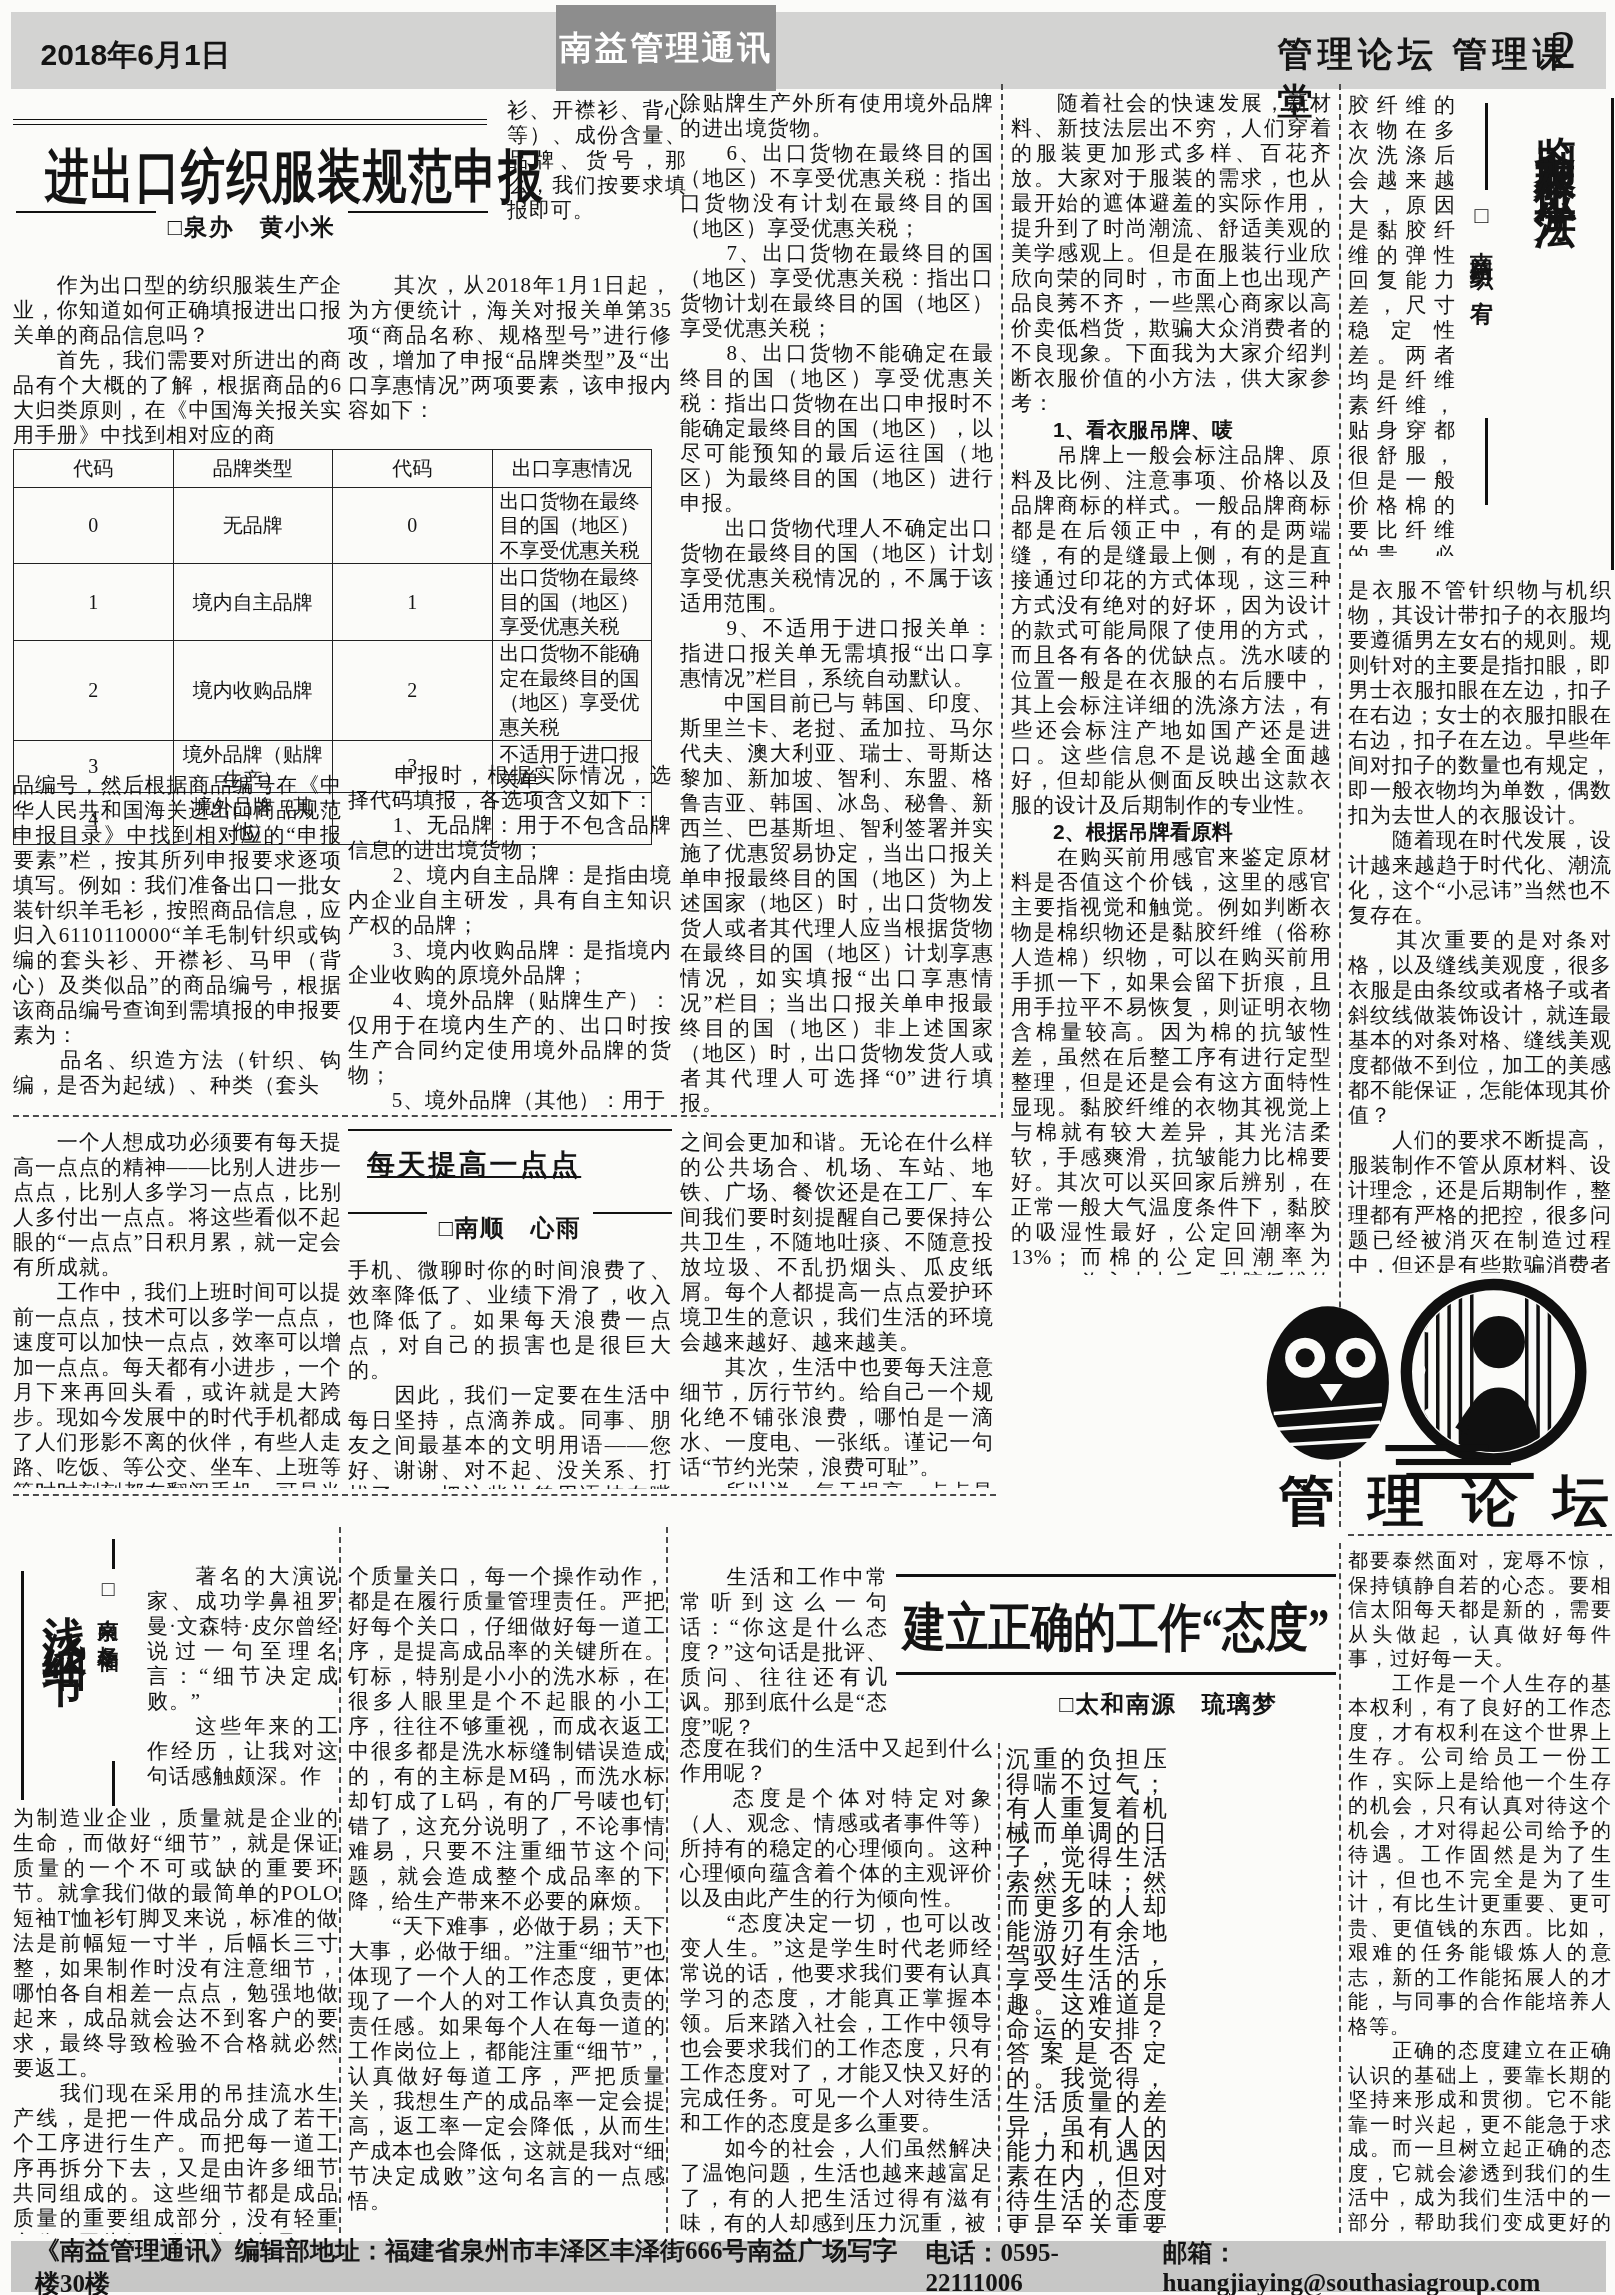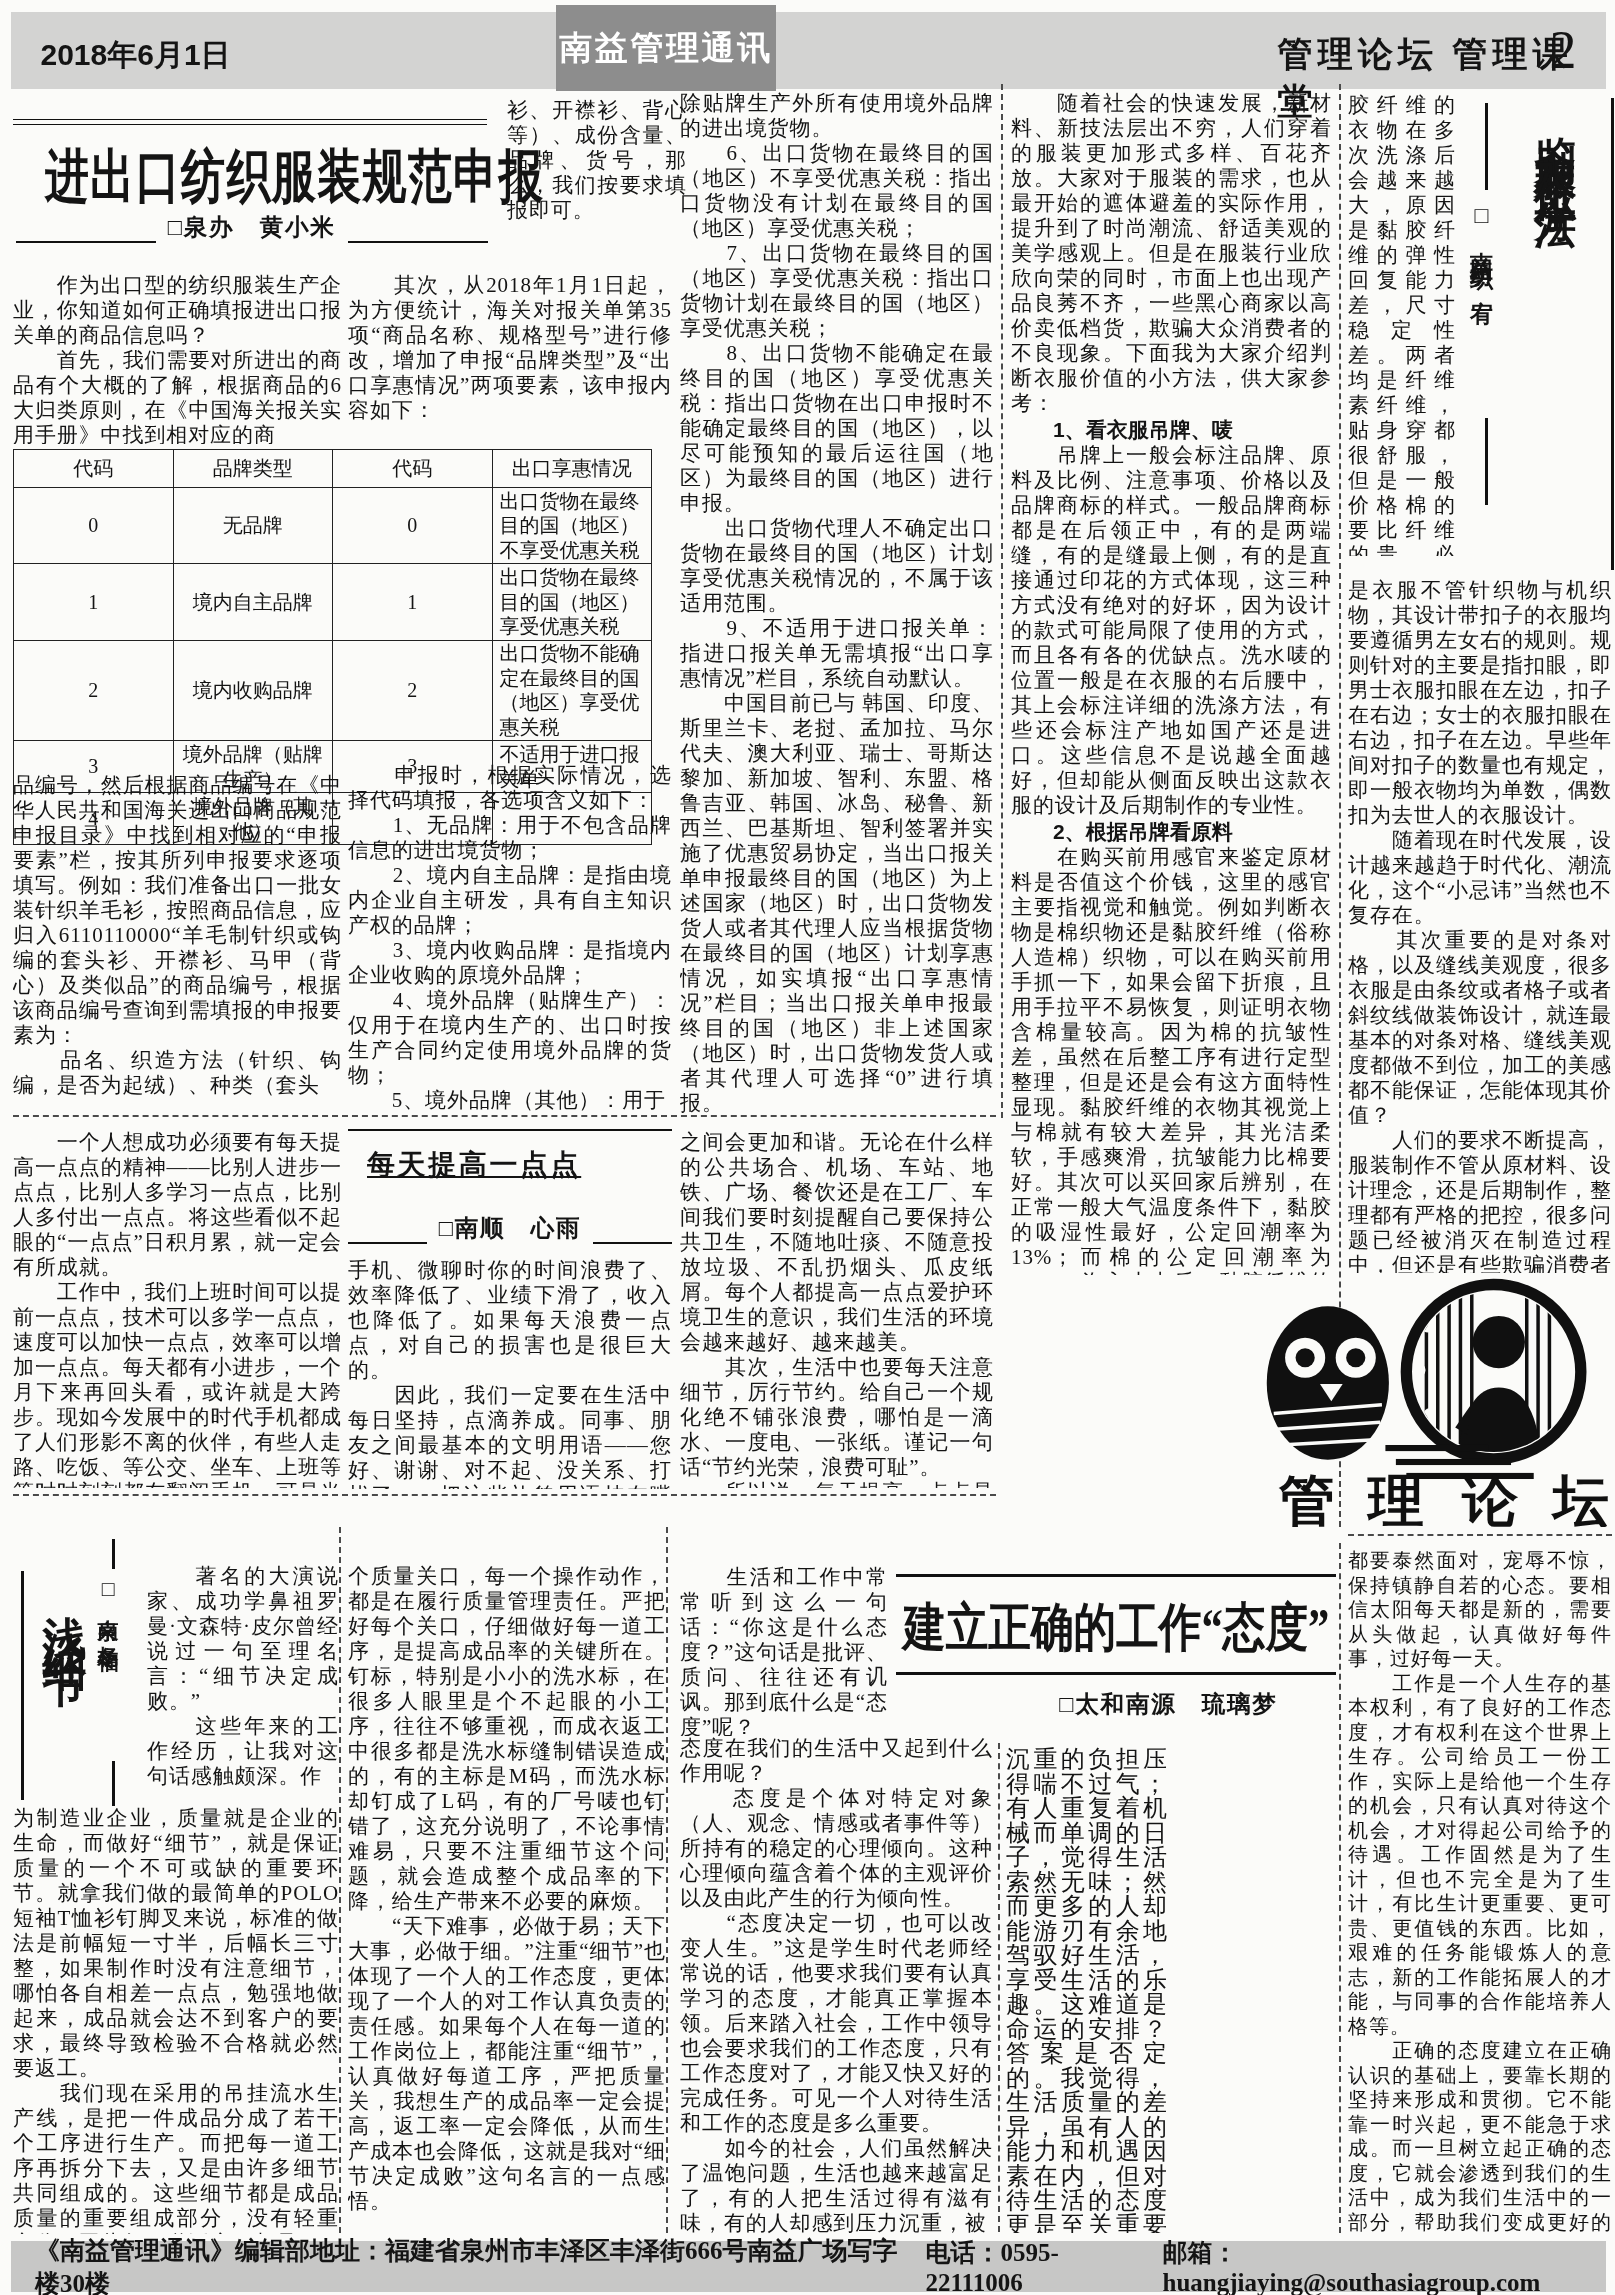--- a/index.html
+++ b/index.html
@@ -10,21 +10,21 @@
        font-size:21px;line-height:25px;letter-spacing:0.9px;}
   .subhead{font-family:"Liberation Sans","DejaVu Sans",sans-serif;font-weight:bold;
            font-size:21px;line-height:27px;white-space:pre-line;}
   .t1{font-size:58px;font-weight:bold;white-space:nowrap;letter-spacing:1.7px;
       transform:scaleX(0.76);transform-origin:0 50%;}
   .t3{font-size:28px;font-weight:bold;letter-spacing:2.6px;white-space:nowrap;text-decoration:underline;}
   .t5{font-size:52px;font-weight:bold;white-space:nowrap;transform:scaleX(0.82);transform-origin:0 50%;}
   .t2{writing-mode:vertical-rl;font-size:42px;font-weight:bold;letter-spacing:8.7px;}
   .t4{writing-mode:vertical-rl;font-size:44px;font-weight:bold;letter-spacing:15.7px;}
   .vbyline{writing-mode:vertical-rl;font-size:23px;font-weight:bold;letter-spacing:5.2px;}
-  .byline-row{display:flex;align-items:flex-end;gap:12.2px;font-weight:bold;font-size:23.6px;letter-spacing:1.7px;}
+  .byline-row{display:flex;align-items:flex-start;gap:12.2px;font-weight:bold;font-size:23.6px;letter-spacing:1.7px;}
   .bl{flex:1;height:1.7px;background:#111;}
   .vrule{background:#111;width:2.6px;}
   .hrule{background:#111;height:2.6px;}
   .hdash{border-top:2.6px dashed #4a4a4a;height:0;}
   .vdash{border-left:2.6px dashed #4a4a4a;width:0;}
   .rule-double{height:3.5px;border-top:1.7px solid #111;border-bottom:1.7px solid #111;}
   .header-bar{background:#d3d3d2;}
   .mast{background:#8d8d8d;color:#ffffff;display:flex;align-items:center;justify-content:center;
         font-size:33px;font-weight:bold;letter-spacing:2.6px;}
   .hdate{font-family:"Liberation Sans","DejaVu Sans",sans-serif;font-weight:bold;font-size:30px;}

